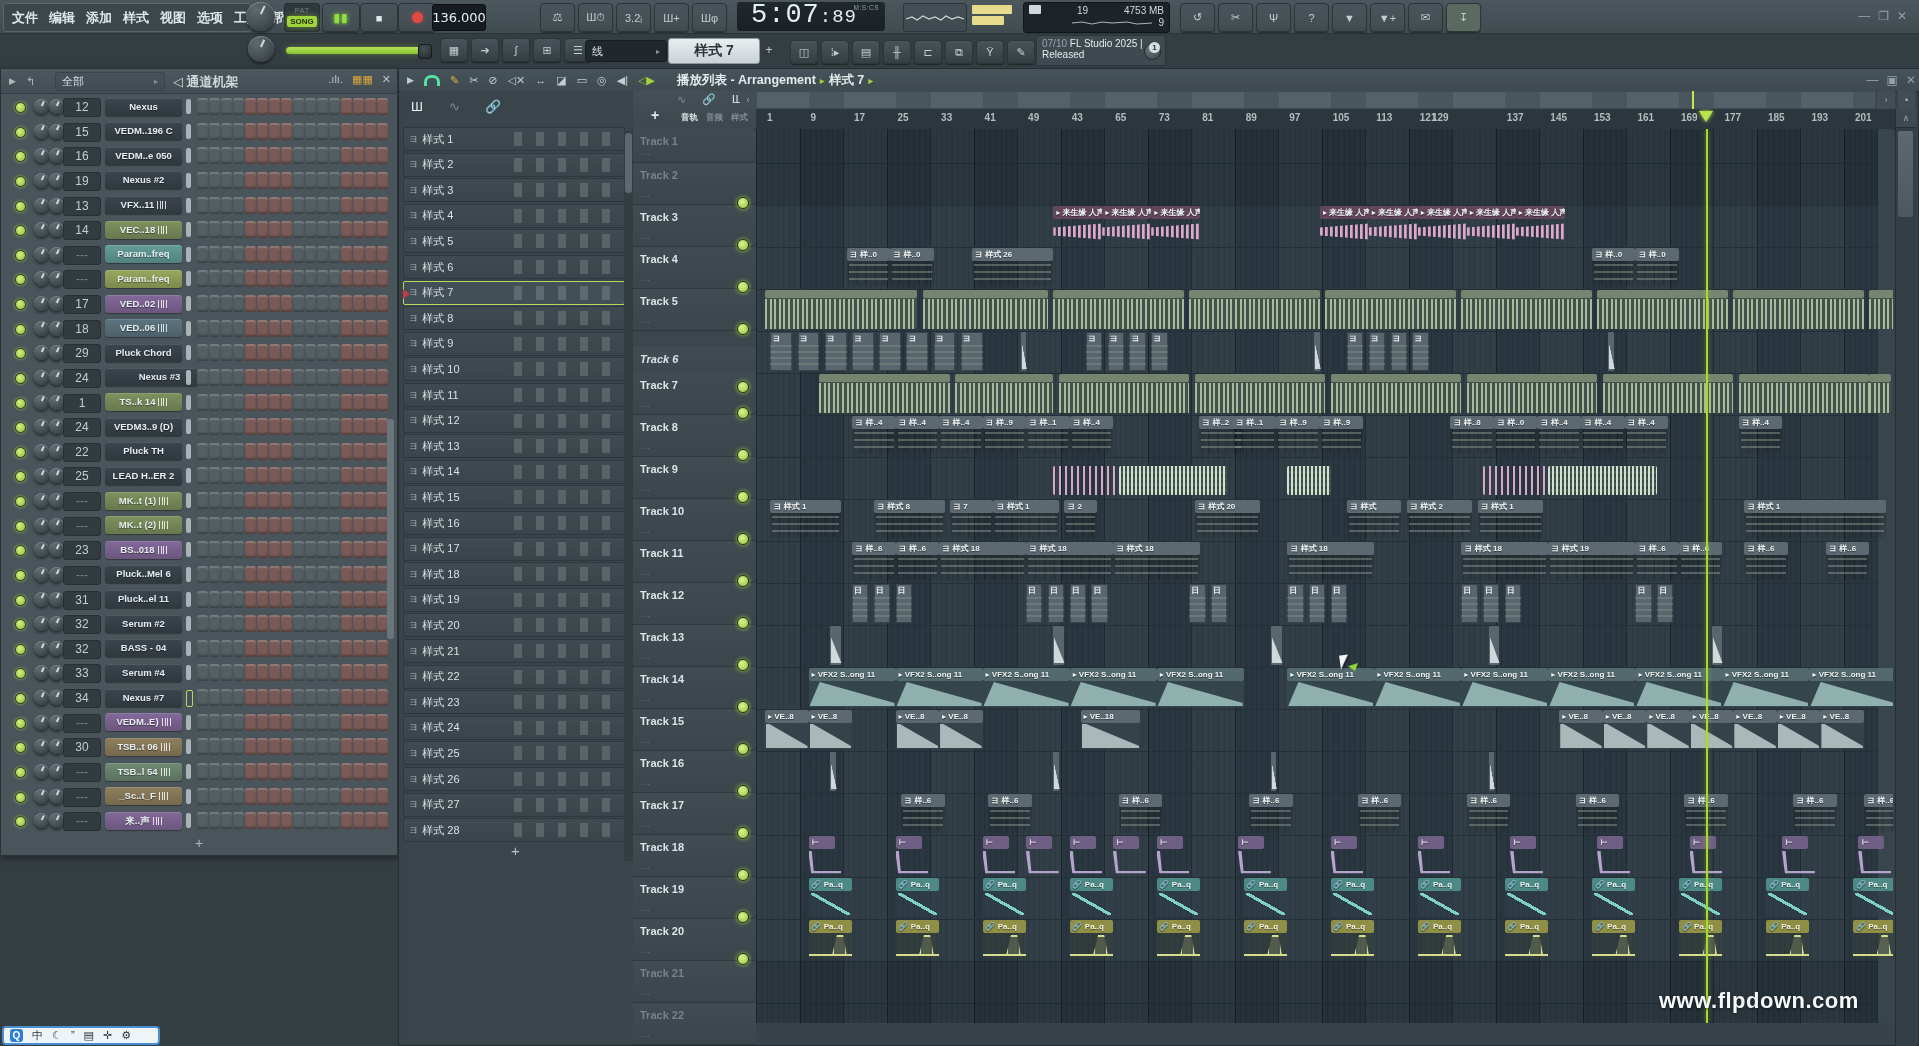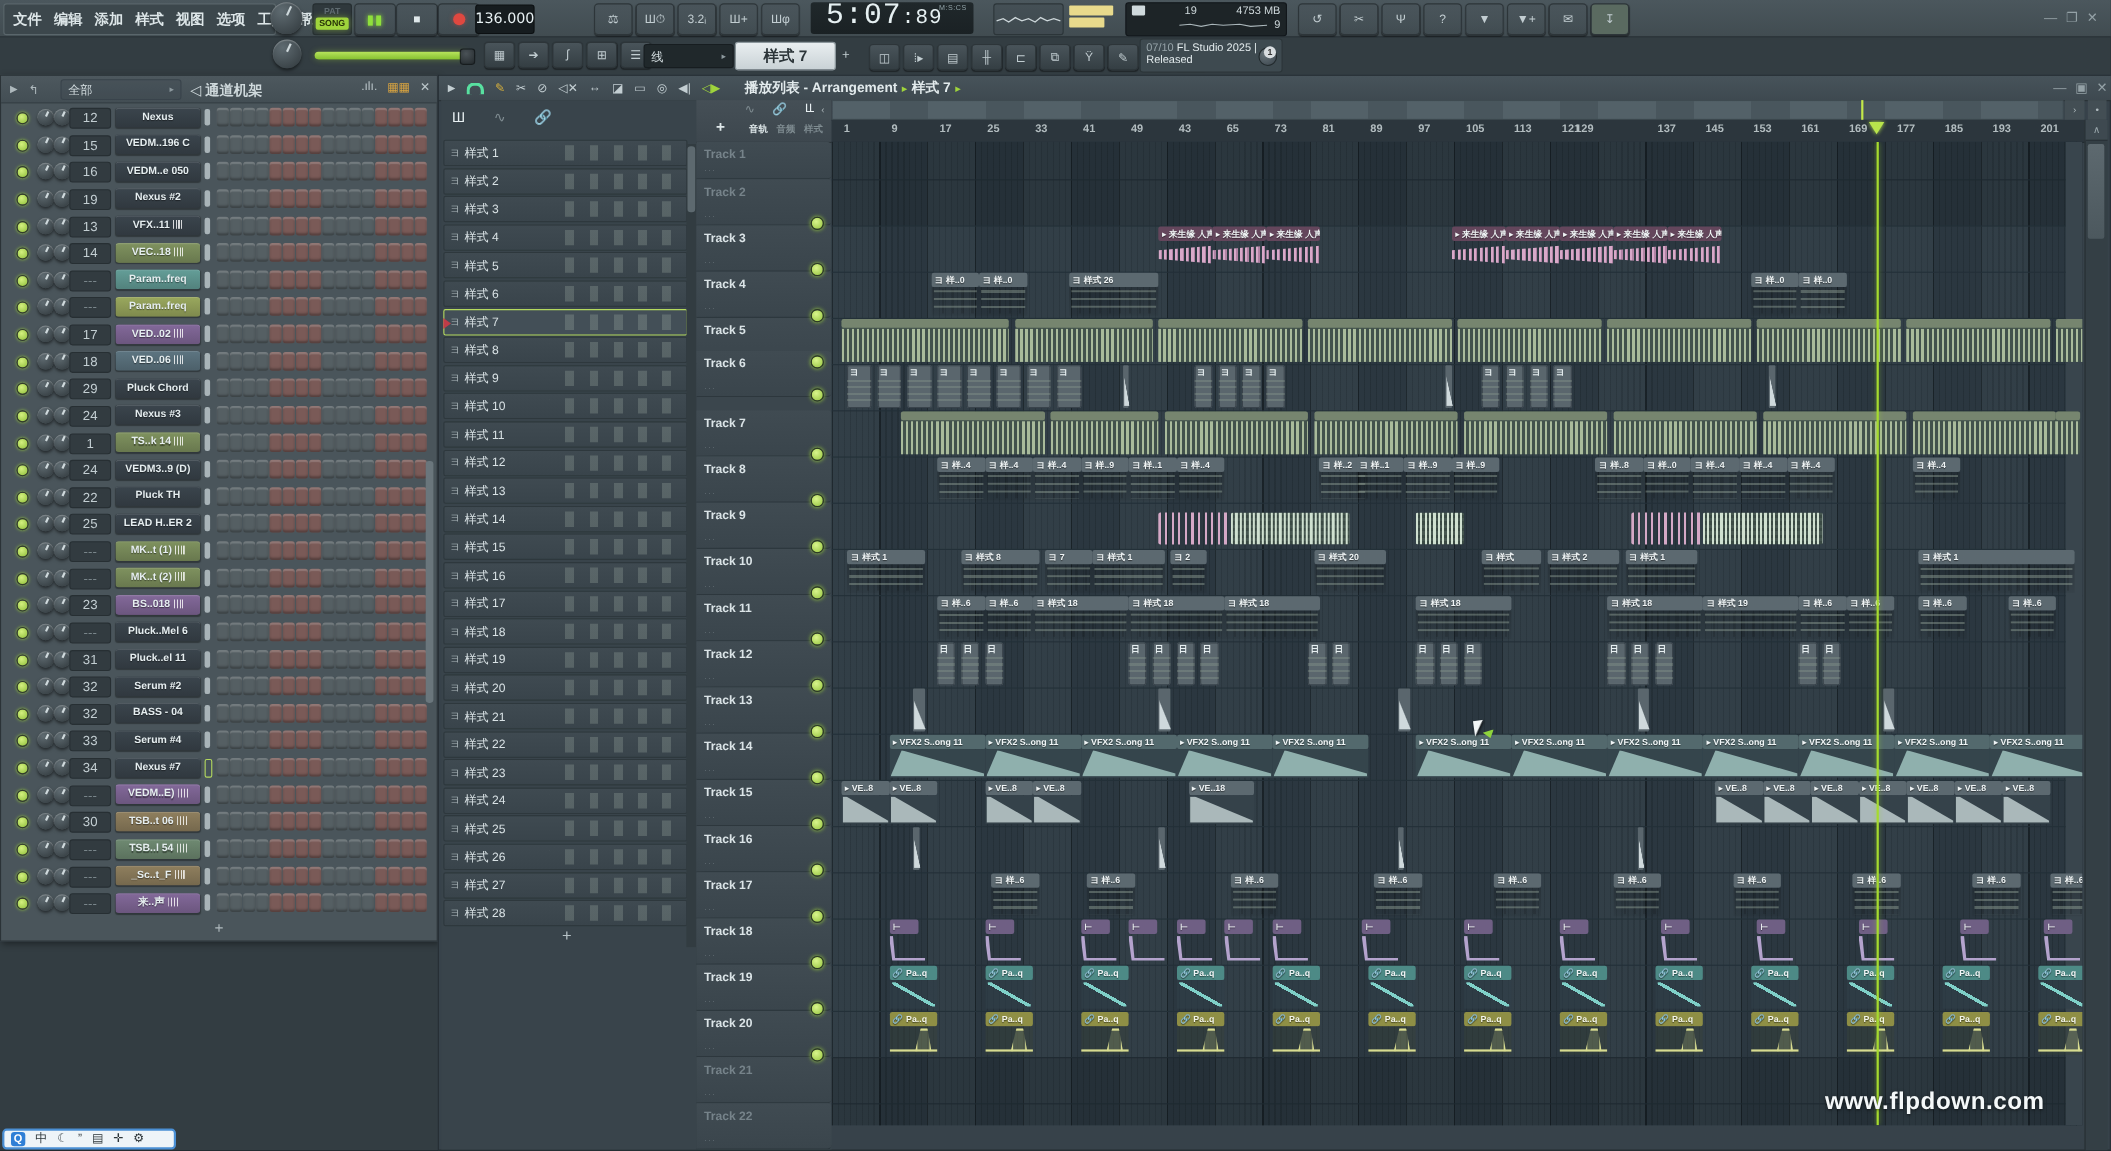--- a/index.html
+++ b/index.html
@@ -571,21 +571,21 @@
           <div class="step r" style="left: 340px; background: rgb(122, 90, 87);"></div>
           <div class="step r" style="left: 352px; background: rgb(122, 90, 87);"></div>
           <div class="step r" style="left: 364px; background: rgb(122, 90, 87);"></div>
           <div class="step r" style="left: 376px; background: rgb(122, 90, 87);"></div>
         </div>
         <div class="ch-row" style="top: 270.93px;">
           <div class="ch-led"></div>
           <div class="knob ch-knob" style="left: 33px;"></div>
           <div class="knob ch-knob" style="left: 48px;"></div>
           <div class="ch-num">24</div>
-          <div class="ch-name" style="background: linear-gradient(rgb(59, 69, 77), rgba(0, 0, 0, 0.18)), rgb(59, 69, 77);">Nexus #3</div>
+          <div class="ch-name" style="background: linear-gradient(rgb(59, 69, 77), rgba(0, 0, 0, 0.18)), rgb(59, 69, 77); padding-left: 16px;">Nexus #3</div>
           <div class="ch-strip"></div>
           <div class="step d" style="left: 196px;"></div>
           <div class="step d" style="left: 208px;"></div>
           <div class="step d" style="left: 220px;"></div>
           <div class="step d" style="left: 232px;"></div>
           <div class="step r" style="left: 244px; background: rgb(122, 90, 87);"></div>
           <div class="step r" style="left: 256px; background: rgb(122, 90, 87);"></div>
           <div class="step r" style="left: 268px; background: rgb(122, 90, 87);"></div>
           <div class="step r" style="left: 280px; background: rgb(122, 90, 87);"></div>
           <div class="step d" style="left: 292px;"></div>
@@ -1245,21 +1245,21 @@
           <div class="trk" style="top: 156px; height: 42px;">
             <div class="nm">Track 4</div>
             <div class="dots">···</div>
             <div class="led"></div>
           </div>
           <div class="trk" style="top: 198px; height: 42px;">
             <div class="nm">Track 5</div>
             <div class="dots">···</div>
             <div class="led"></div>
           </div>
-          <div class="trk" style="top: 228px; height: 42px;">
+          <div class="trk" style="top: 256px; height: 42px; font-style: italic;">
             <div class="nm">Track 6</div>
             <div class="dots">···</div>
             <div class="led"></div>
           </div>
           <div class="trk" style="top: 282px; height: 42px;">
             <div class="nm">Track 7</div>
             <div class="dots">···</div>
             <div class="led"></div>
           </div>
           <div class="trk" style="top: 324px; height: 42px;">

